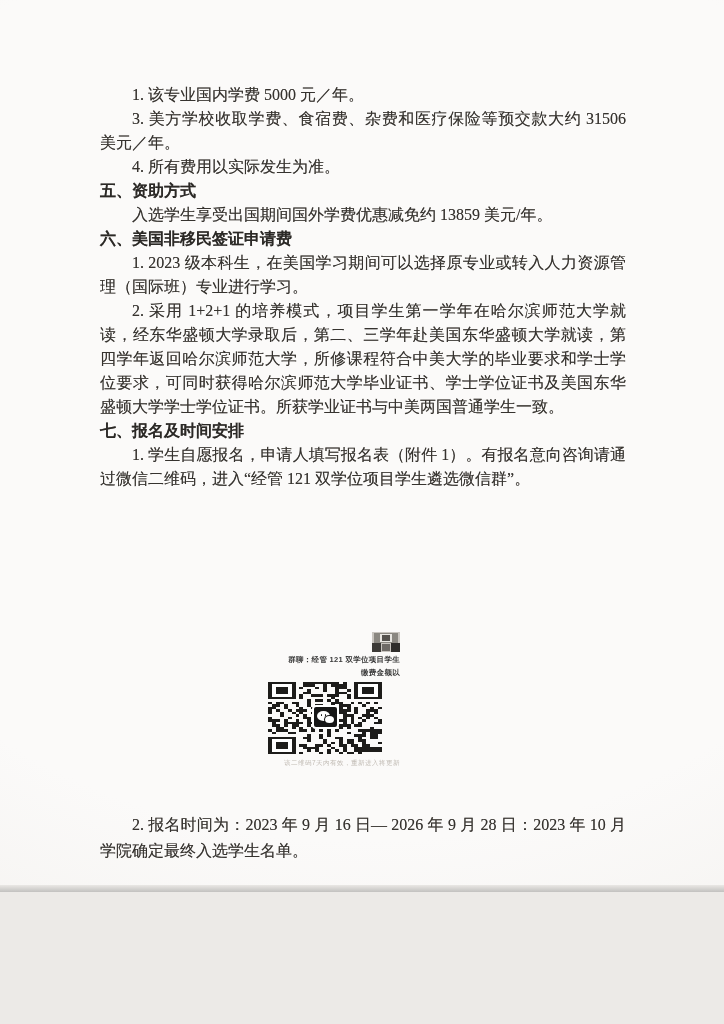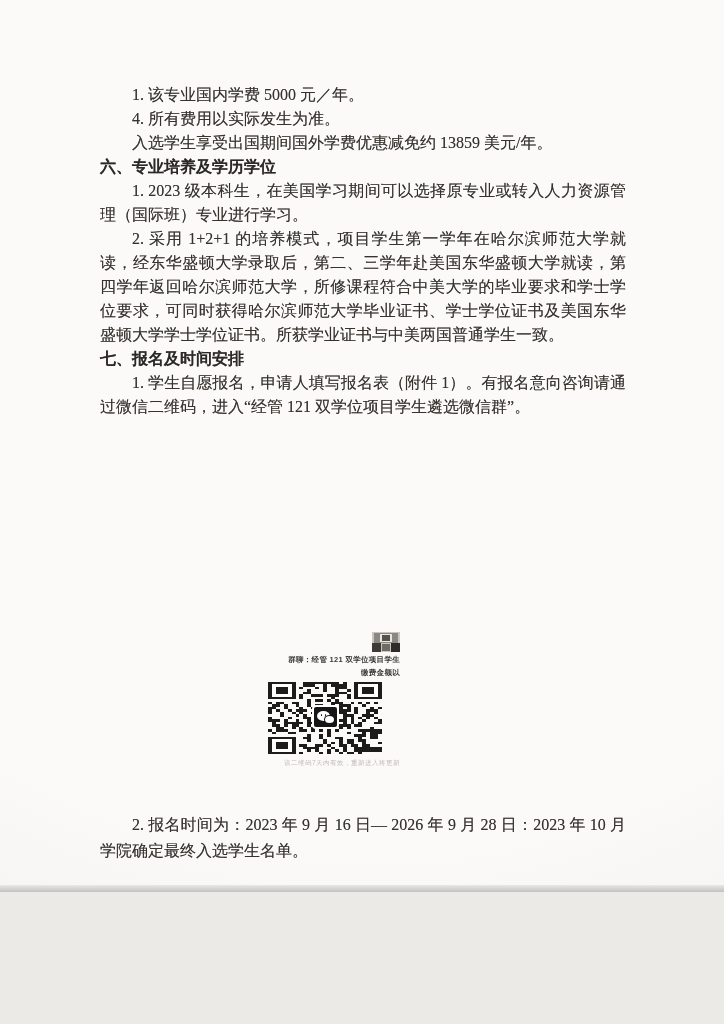--- a/index.html
+++ b/index.html
@@ -74,23 +74,25 @@
     font-size:19px;font-weight:500;color:#434343;letter-spacing:2px;white-space:nowrap;
   }
 </style>
 </head>
 <body>
 
 <div class="page">
 
   <div class="doc">
       <p class="body">1. 该专业国内学费 5000 元／年。</p>
+      <p class="body">3. 美方学校收取学费、食宿费、杂费和医疗保险等预交款大约 31506 美元／年。</p>
       <p class="body">4. 所有费用以实际发生为准。</p>
+      <p class="heading">五、资助方式</p>
       <p class="body">入选学生享受出国期间国外学费优惠减免约 13859 美元/年。</p>
-      <p class="heading">六、专业培养及学历学位</p>
+      <p class="heading">六、美国非移民签证申请费</p>
       <p class="body">1. 2023 级本科生，在美国学习期间可以选择原专业或转入人力资源管理（国际班）专业进行学习。</p>
       <p class="body">2. 采用 1+2+1 的培养模式，项目学生第一学年在哈尔滨师范大学就读，经东华盛顿大学录取后，第二、三学年赴美国东华盛顿大学就读，第四学年返回哈尔滨师范大学，所修课程符合中美大学的毕业要求和学士学位要求，可同时获得哈尔滨师范大学毕业证书、学士学位证书及美国东华盛顿大学学士学位证书。所获学业证书与中美两国普通学生一致。</p>
       <p class="heading">七、报名及时间安排</p>
       <p class="body">1. 学生自愿报名，申请人填写报名表（附件 1）。有报名意向咨询请通过微信二维码，进入“经管 121 双学位项目学生遴选微信群”。</p>
     </div>
 
   <div class="qr-block">
     <span class="avatar">
       <svg viewBox="0 0 28 20" shape-rendering="crispEdges">
         <rect x="0" y="0" width="28" height="20" fill="#c9c5c0"></rect>

